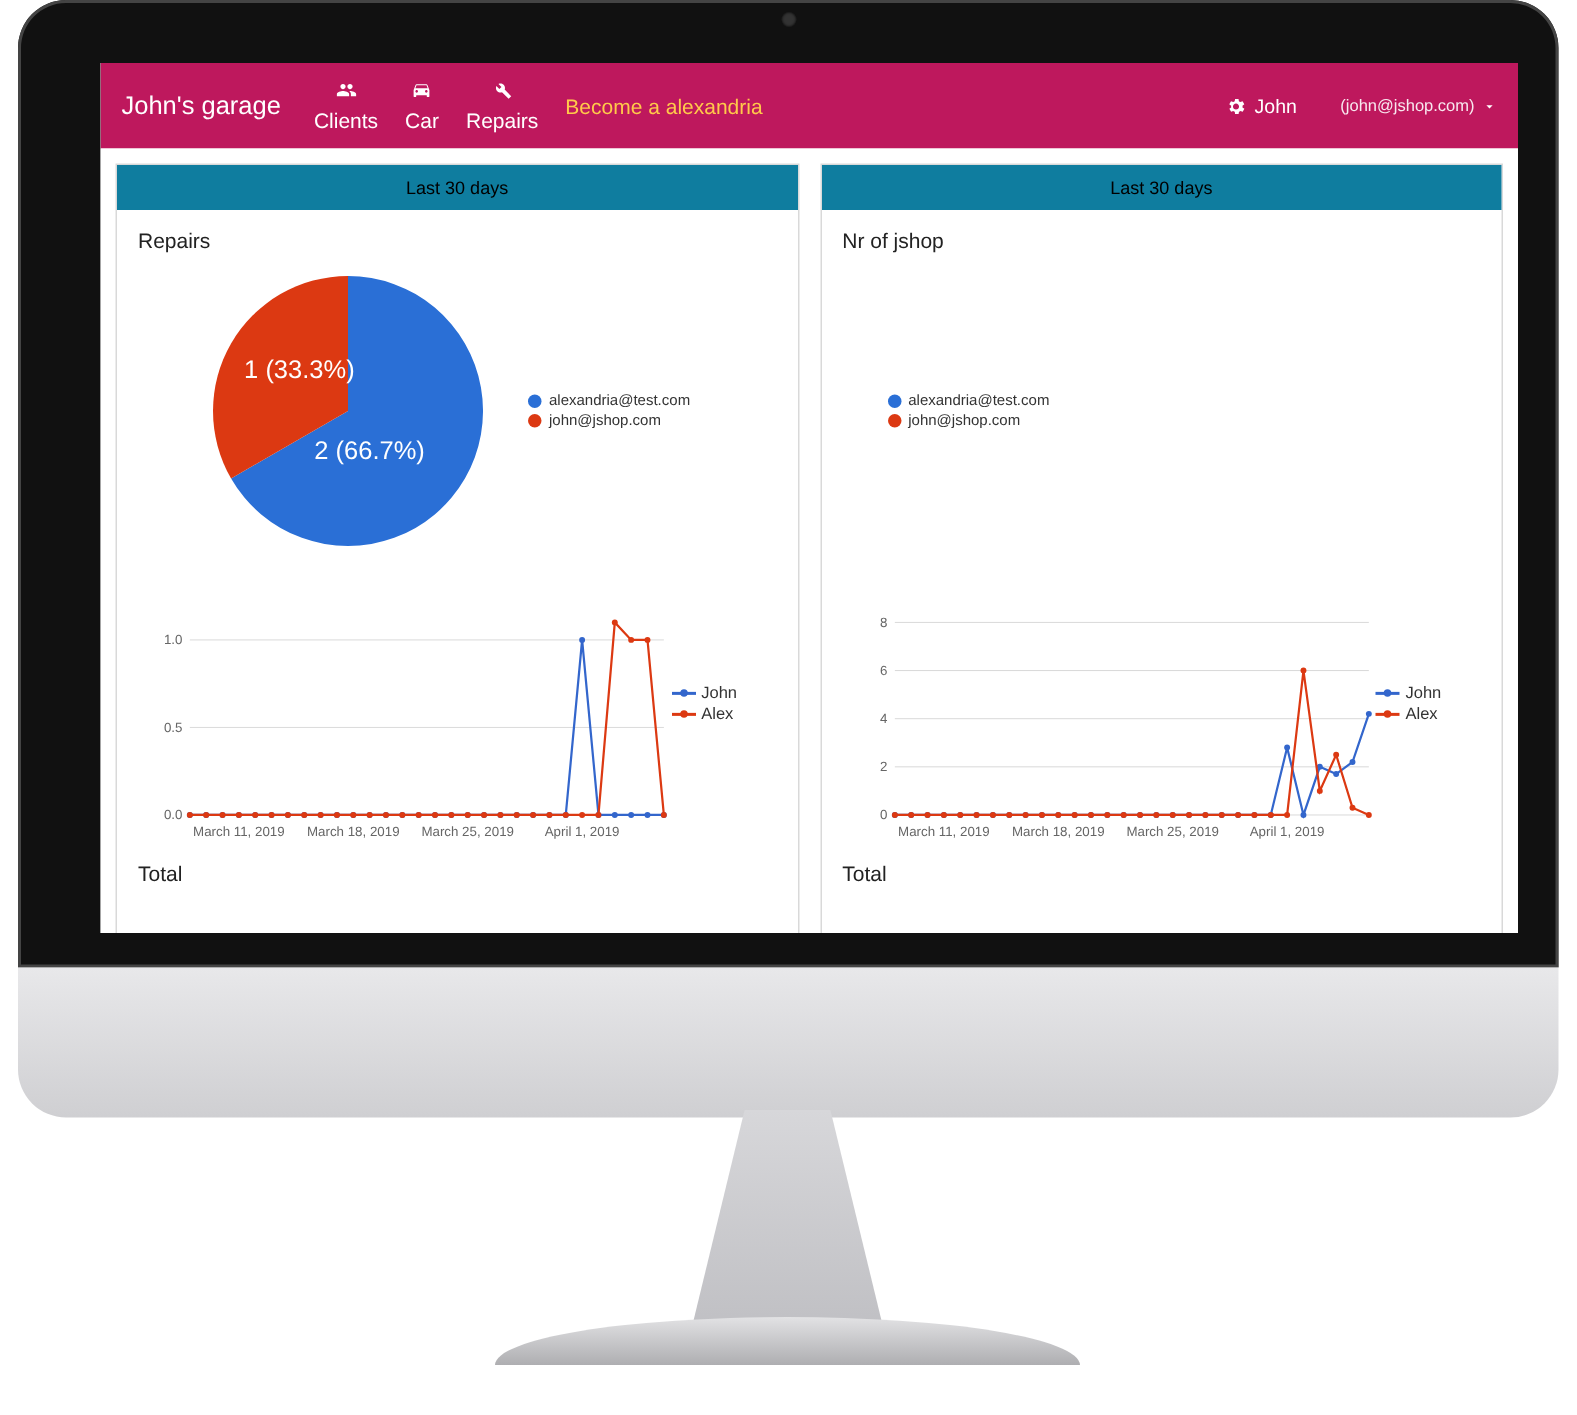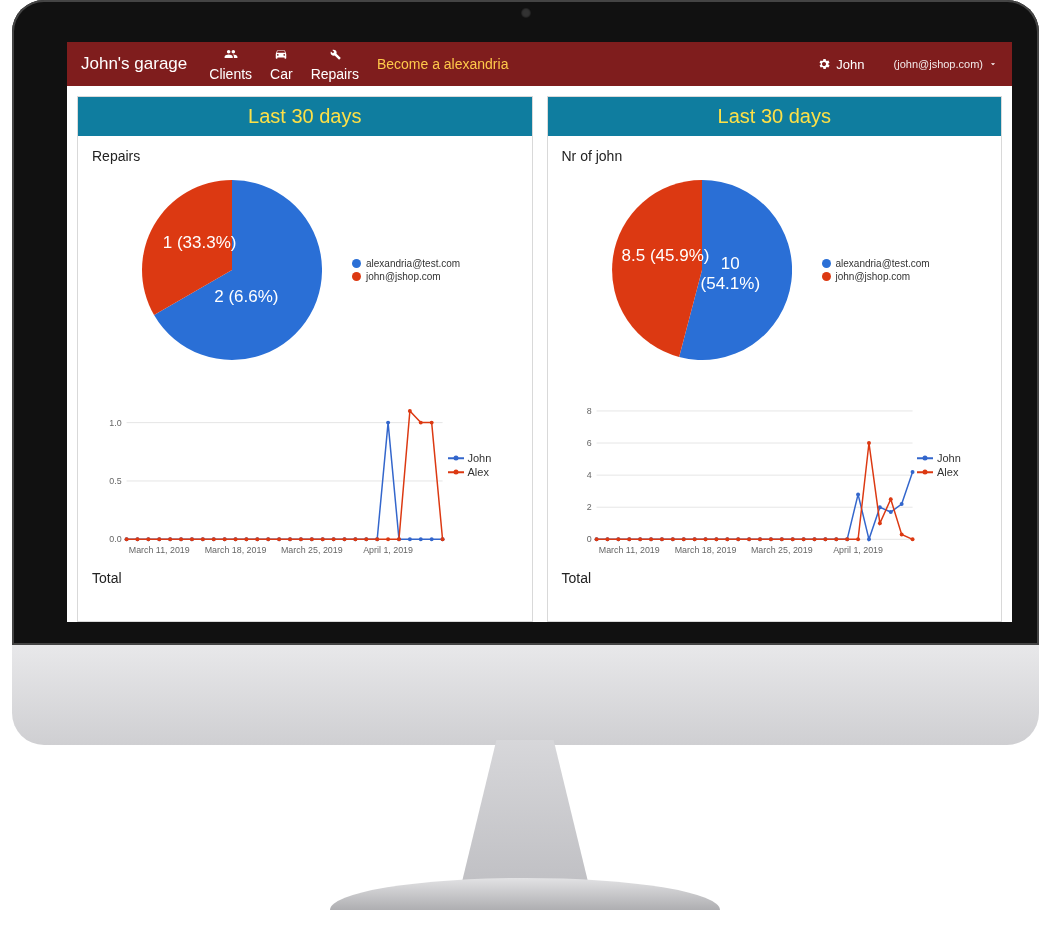--- a/index.html
+++ b/index.html
@@ -54,22 +54,22 @@
   .stand-base {
     position:absolute;
     left: 330px; top: 878px;
     width: 390px; height: 32px;
     background: linear-gradient(#e2e2e4,#aeaeb1);
     border-radius: 50% / 100% 100% 0 0;
   }
 
   
   .navbar {
-    background: #7f1d1d;
-    height: 44px;
+    background: #be185d;
+    height: 57px;
     display:flex;
     align-items:center;
     padding: 0 14px;
     color: #fff;
     font-size: 14px;
     gap: 18px;
     white-space: nowrap;
     justify-content: space-between;
   }
   .brand { font-size: 17px; font-weight: 500; margin-right: 4px;}
@@ -91,23 +91,23 @@
   .panel {
     flex:1;
     border: 1px solid #d9d9d9;
     background:#fff;
     display:flex;
     flex-direction:column;
     min-width:0;
   }
   .panel-header {
     background:#0f7d9f;
-    color:#fde047;
+    color:#000000;
     text-align:center;
-    font-size:20px;
+    font-size:12px;
     padding: 8px 0;
   }
   .panel-body { padding: 12px 14px; flex:1; overflow:hidden; }
   .section-title { font-size:14px; color:#222; margin-bottom:6px; }
 
   .pie-area { display:flex; align-items:center; height: 200px; }
   .pie-wrap { width: 180px; height: 180px; position:relative; margin-left: 50px;}
   .pie-wrap svg { width:100%; height:100%; }
   .pie-label { position:absolute; color:#fff; font-size:17px; text-align:center; transform:translate(-50%,-50%); }
   .pie-legend { margin-left: 30px; font-size:10px; color:#333; }
@@ -187,21 +187,21 @@
           <div class="panel-header">Last 30 days</div>
           <div class="panel-body">
             <div class="section-title">Repairs</div>
             <div class="pie-area">
               <div class="pie-wrap">
                 <svg viewBox="-1 -1 2 2">
                   <path d="M 0 -1 A 1 1 0 1 1 -0.866 0.5 L 0 0 Z" fill="#2a6fd6"></path>
                   <path d="M -0.866 0.5 A 1 1 0 0 1 0 -1 L 0 0 Z" fill="#dc3912"></path>
                 </svg>
                 <div class="pie-label" style="left:32%; top:35%;">1 (33.3%)</div>
-                <div class="pie-label" style="left:58%; top:65%;">2 (6.6%)</div>
+                <div class="pie-label" style="left:58%; top:65%;">2 (66.7%)</div>
               </div>
               <div class="pie-legend">
                 <div class="row">
                     <span class="swatch" style="background:#2a6fd6"></span>
                     <span>alexandria@test.com</span>
                   </div>
                 <div class="row">
                     <span class="swatch" style="background:#dc3912"></span>
                     <span>john@jshop.com</span>
                   </div>
@@ -297,30 +297,22 @@
               </div>
             </div>
 
             <div class="total-label">Total</div>
           </div>
         </div>
 
         <div class="panel">
           <div class="panel-header">Last 30 days</div>
           <div class="panel-body">
-            <div class="section-title">Nr of john</div>
+            <div class="section-title">Nr of jshop</div>
             <div class="pie-area">
-              <div class="pie-wrap">
-                <svg viewBox="-1 -1 2 2">
-                  <path d="M 0 -1 A 1 1 0 1 1 -0.254 0.967 L 0 0 Z" fill="#2a6fd6"></path>
-                  <path d="M -0.254 0.967 A 1 1 0 0 1 0 -1 L 0 0 Z" fill="#dc3912"></path>
-                </svg>
-                <div class="pie-label" style="left:30%; top:42%;">8.5 (45.9%)</div>
-                <div class="pie-label" style="left:66%; top:52%;">10 (54.1%)</div>
-              </div>
               <div class="pie-legend">
                 <div class="row">
                     <span class="swatch" style="background:#2a6fd6"></span>
                     <span>alexandria@test.com</span>
                   </div>
                 <div class="row">
                     <span class="swatch" style="background:#dc3912"></span>
                     <span>john@jshop.com</span>
                   </div>
               </div>

